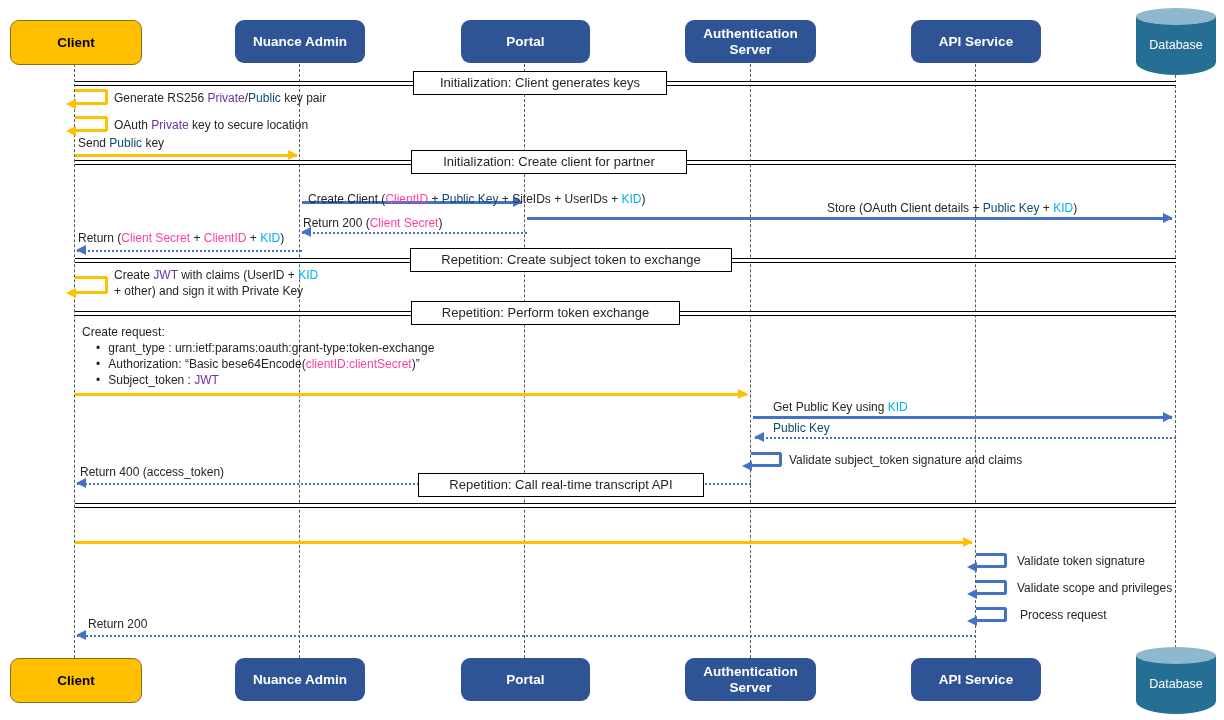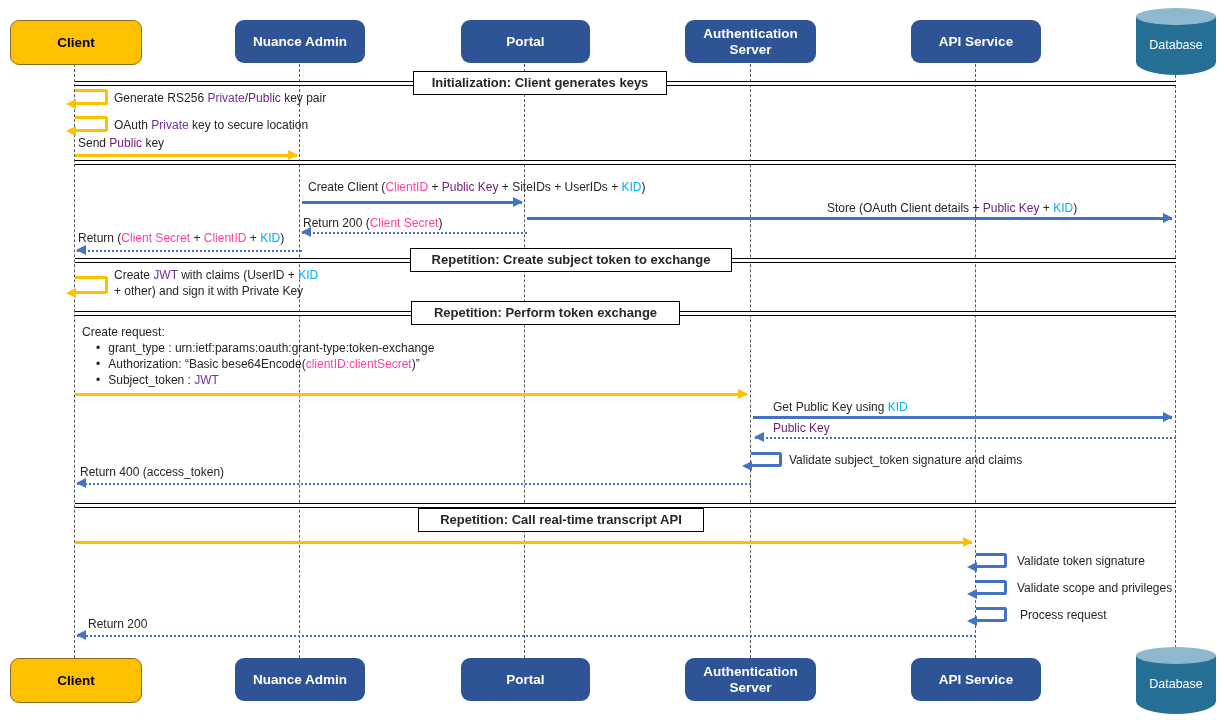--- a/index.html
+++ b/index.html
@@ -19,21 +19,21 @@
   .cyl{position:absolute;width:80px;height:67px;}
   .cyl-body{position:absolute;left:0;top:8px;width:80px;height:59px;background:#256F94;
             border-radius:0 0 40px 40px / 0 0 13px 13px;}
   .cyl-top{position:absolute;left:0;top:0;width:80px;height:17px;background:#8FB8CF;border-radius:50%;}
   .cyl-label{position:absolute;left:0;top:30px;width:80px;text-align:center;color:#fff;font-size:12.5px;}
 
   
   .divider-line{position:absolute;left:75px;width:1101px;height:3px;background:#fff;
                 border-top:1.5px solid #000;border-bottom:1.5px solid #000;}
   .divider-label{position:absolute;height:22px;line-height:22px;background:#fff;border:1.5px solid #000;
-                 font-weight:bold;font-size:13px;text-align:center;white-space:nowrap;}
+                 font-weight:normal;font-size:13px;text-align:center;white-space:nowrap;}
 
   
   .arrow{position:absolute;height:0;}
   .arrow.y{border-top:3px solid #FFC000;color:#FFC000;}
   .arrow.b{border-top:3px solid #4472C4;color:#4472C4;}
   .arrow.bd{border-top:2px dotted #4472C4;color:#4472C4;}
   .arrow.r::after{content:"";position:absolute;right:-1px;top:-7px;width:0;height:0;
                   border-top:5.5px solid transparent;border-bottom:5.5px solid transparent;
                   border-left:10px solid currentColor;}
   .arrow.l::before{content:"";position:absolute;left:-1px;top:-7px;width:0;height:0;
@@ -45,21 +45,21 @@
   .loop.y{border-color:#FFC000;color:#FFC000;}
   .loop.b{border-color:#4472C4;color:#4472C4;}
   .loop i{position:absolute;left:-9px;bottom:-7px;width:0;height:0;
           border-top:5.5px solid transparent;border-bottom:5.5px solid transparent;
           border-right:10px solid currentColor;}
 
   
   .mlabel{position:absolute;font-size:12px;white-space:nowrap;color:#262626;}
   .bullet-line{display:flex;gap:8px;}
   .c-purple{color:#7030A0;}
-  .c-green{color:#701a75;}
+  .c-green{color:#0c4a6e;}
   .c-cyan{color:#00B0F0;}
   .c-pink{color:#FF40A0;}
 </style>
 </head>
 <body>
 
 <div class="canvas">
 
   <div class="lifeline" style="left:74px;top:64px;height:594px"></div>
   <div class="lifeline" style="left:299px;top:64px;height:594px"></div>
@@ -107,21 +107,21 @@
   <div class="loop b" style="left:976px;top:607px;width:28px;height:9px">
       <i></i>
     </div>
 
   <div class="mlabel" style="left:114px;top:91px"><span>Generate RS256 </span><span class="c-purple">Private</span><span>/</span><span class="c-green">Public</span><span> key pair</span></div>
 
   <div class="mlabel" style="left:114px;top:118px"><span>OAuth </span><span class="c-purple">Private</span><span> key to secure location</span></div>
 
   <div class="mlabel" style="left:78px;top:136px"><span>Send </span><span class="c-green">Public</span><span> key</span></div>
 
-  <div class="mlabel" style="left:308px;top:180px"><span>Create Client (</span><span class="c-pink">ClientID</span><span> + </span><span class="c-green">Public Key</span><span> + SiteIDs + UserIDs + </span><span class="c-cyan">KID</span><span>)</span></div>
+  <div class="mlabel" style="left:308px;top:192px"><span>Create Client (</span><span class="c-pink">ClientID</span><span> + </span><span class="c-green">Public Key</span><span> + SiteIDs + UserIDs + </span><span class="c-cyan">KID</span><span>)</span></div>
 
   <div class="mlabel" style="left:827px;top:201px"><span>Store (OAuth Client details + </span><span class="c-green">Public Key</span><span> + </span><span class="c-cyan">KID</span><span>)</span></div>
 
   <div class="mlabel" style="left:303px;top:216px"><span>Return 200 (</span><span class="c-pink">Client Secret</span><span>)</span></div>
 
   <div class="mlabel" style="left:78px;top:231px"><span>Return (</span><span class="c-pink">Client Secret</span><span> + </span><span class="c-pink">ClientID</span><span> + </span><span class="c-cyan">KID</span><span>)</span></div>
 
   <div class="mlabel" style="left:114px;top:268px"><span>Create </span><span class="c-purple">JWT</span><span> with claims (UserID + </span><span class="c-cyan">KID</span></div>
   <div class="mlabel" style="left:114px;top:284px">+ other) and sign it with Private Key</div>
 
@@ -142,23 +142,24 @@
   <div class="mlabel" style="left:773px;top:400px"><span>Get Public Key using </span><span class="c-cyan">KID</span></div>
   <div class="mlabel c-green" style="left:773px;top:421px">Public Key</div>
   <div class="mlabel" style="left:789px;top:453px">Validate subject_token signature and claims</div>
   <div class="mlabel" style="left:80px;top:465px">Return 400 (access_token)</div>
   <div class="mlabel" style="left:1017px;top:554px">Validate token signature</div>
   <div class="mlabel" style="left:1017px;top:581px">Validate scope and privileges</div>
   <div class="mlabel" style="left:1020px;top:608px">Process request</div>
   <div class="mlabel" style="left:88px;top:617px">Return 200</div>
 
   <div class="divider-label" style="left:413px;top:71px;width:252px">Initialization: Client generates keys</div>
+  <div class="divider-label" style="left:411px;top:150px;width:274px">Initialization: Create client for partner</div>
   <div class="divider-label" style="left:410px;top:248px;width:320px">Repetition: Create subject token to exchange</div>
   <div class="divider-label" style="left:411px;top:301px;width:267px">Repetition: Perform token exchange</div>
-  <div class="divider-label" style="left:418px;top:508px;width:284px">Repetition: Call real-time transcript API</div>
+  <div class="divider-label" style="left:418px;top:473px;width:284px">Repetition: Call real-time transcript API</div>
 
   <div class="actor yellow" style="left:10px;top:20px;width:130px">Client</div>
   <div class="actor blue" style="left:235px;top:20px;width:130px">Nuance Admin</div>
   <div class="actor blue" style="left:461px;top:20px;width:129px">Portal</div>
   <div class="actor blue" style="left:685px;top:20px;width:131px">Authentication Server</div>
   <div class="actor blue" style="left:911px;top:20px;width:130px">API Service</div>
   <div class="cyl" style="left:1136px;top:8px">
     <div class="cyl-body"></div>
     <div class="cyl-top"></div>
     <div class="cyl-label">Database</div>

